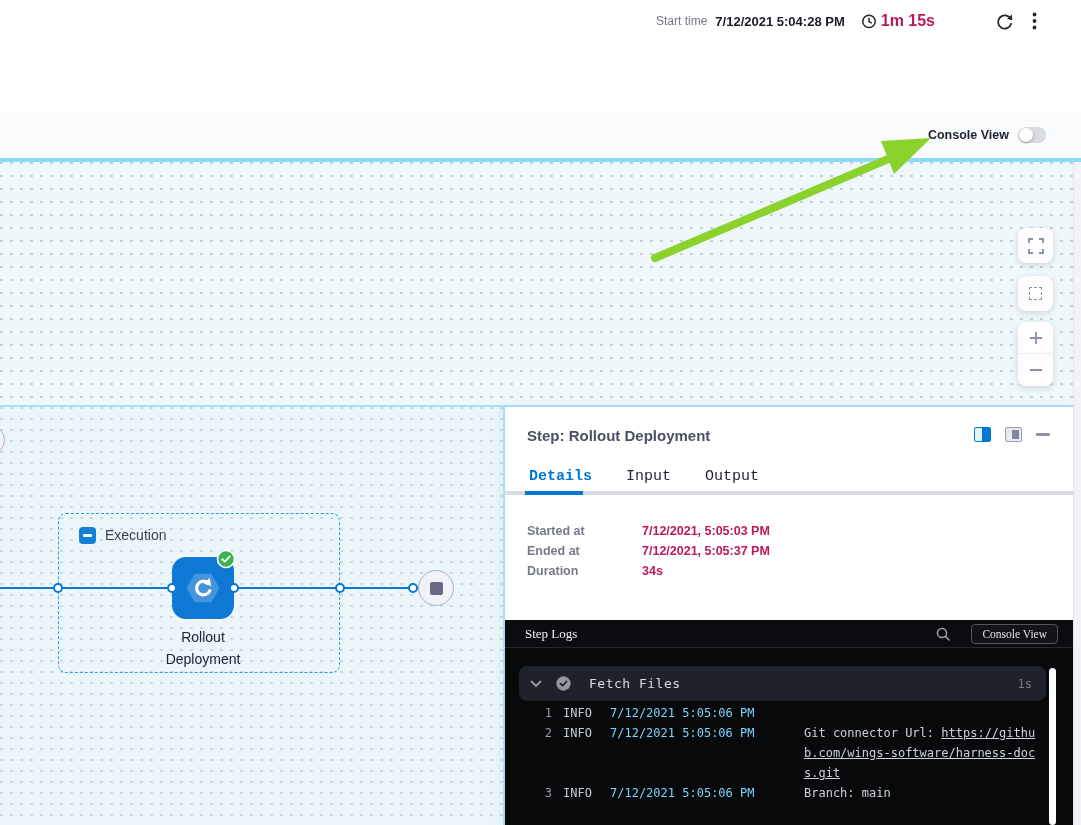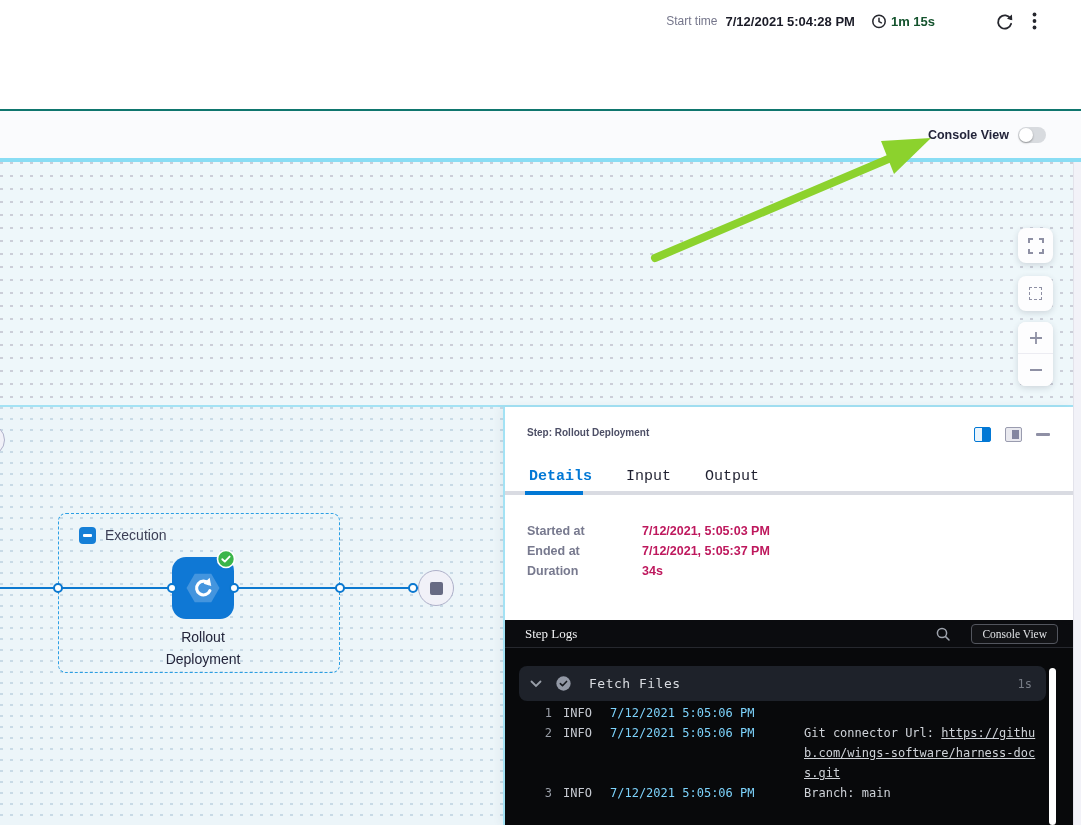--- a/index.html
+++ b/index.html
@@ -2,27 +2,27 @@
 <html><head>
 <meta charset="utf-8">
 <style>
   * { margin:0; padding:0; box-sizing:border-box; }
   html,body { background:#fff; }
   .page {
     position:relative; width:1081px; height:825px; overflow:hidden;
     font-family:"Liberation Sans", sans-serif; background:#fff;
   }
   
-  .top-header { position:absolute; top:0; left:0; right:0; height:116px; background:#fff; border-bottom:7px solid #0f766e; }
+  .top-header { position:absolute; top:0; left:0; right:0; height:116px; background:#fff; border-bottom:1px solid #0f766e; }
   .header-controls { position:absolute; top:9px; right:42px; height:24px; display:flex; align-items:center; }
   .start-time-label { font-size:12px; color:#75768b; margin-right:8px; }
   .start-time-value { font-size:13px; font-weight:700; color:#1b1c28; margin-right:16px; }
   .duration-wrap { display:flex; align-items:center; margin-right:58px; }
   .duration-wrap svg { margin-right:4px; }
-  .duration-value { font-size:13px; font-weight:700; color:#14532d; }
+  .duration-value { font-size:16px; font-weight:700; color:#be185d; }
   .icon-btn { background:none; border:none; cursor:pointer; display:flex; align-items:center; justify-content:center; padding:2px; }
   .refresh-btn { margin-right:14px; }
   
   .toolbar { position:absolute; top:111px; left:0; right:0; height:47px; background:#fafbfd; }
   .console-toggle-row { position:absolute; top:16px; right:35px; display:flex; align-items:center; gap:9px; }
   .console-toggle-label { font-size:12.5px; font-weight:600; color:#23243a; }
   .toggle { position:relative; width:28px; height:16px; border-radius:9px; background:#d8dbdf; border:none; cursor:pointer; }
   .toggle .knob { position:absolute; left:1px; top:1px; width:14px; height:14px; border-radius:50%; background:#fff; box-shadow:0 1px 2px rgba(0,0,0,.35); }
   .cyan-bar { position:absolute; top:158px; left:0; right:0; height:4px; background:#89ddf4; }
   
@@ -56,21 +56,21 @@
   .exec-label { position:absolute; left:46px; top:13px; font-size:14px; color:#3c3e55; }
   .step-node { position:absolute; left:172px; top:150px; width:62px; height:62px; background:#0f78d5; border-radius:14px; cursor:pointer; display:flex; align-items:center; justify-content:center; }
   .step-badge { position:absolute; top:-8px; right:-2px; width:20px; height:20px; }
   .node-label { position:absolute; left:123px; top:219px; width:160px; text-align:center; font-size:14px; color:#23243a; line-height:22px; }
   .port { position:absolute; width:10px; height:10px; border-radius:50%; background:#fff; border:2px solid #0b78d0; }
   .end-node { position:absolute; left:418px; top:163px; width:36px; height:36px; border-radius:50%; background:#f1f1f8; border:1.5px solid #aeb0c9; display:flex; align-items:center; justify-content:center; cursor:pointer; }
   .end-node .sq { width:13px; height:13px; background:#676a83; border-radius:2px; }
   .partial-node { position:absolute; left:-27px; top:17px; width:32px; height:32px; border-radius:50%; background:#f1f1f8; border:1.5px solid #aeb0c9; }
   
   .panel { position:absolute; top:407px; bottom:0; left:503px; width:570px; background:#fff; border-left:2px solid #a3e2f4; z-index:5; box-shadow:-3px 0 8px rgba(50,60,90,.06); }
-  .panel-title { position:absolute; left:22px; top:20px; font-size:10px; font-weight:600; color:#4d4f66; }
+  .panel-title { position:absolute; left:22px; top:20px; font-size:15px; font-weight:600; color:#4d4f66; }
   .panel-header-icons { position:absolute; top:20px; right:23px; display:flex; align-items:center; gap:14px; }
   .split-icon { width:17px; height:15px; border-radius:2px; position:relative; cursor:pointer; }
   .split-icon.active { border:1.5px solid #0278d5; background:#e8f4fd; }
   .split-icon.active .half { position:absolute; right:0; top:0; bottom:0; width:8px; background:#0278d5; }
   .split-icon.inactive { border:1.5px solid #9a9caf; background:#e9e9ef; }
   .split-icon.inactive .half { position:absolute; right:2px; top:2px; bottom:2px; width:7px; background:#8486a0; }
   .minimize-btn { width:14px; height:3px; background:#8f90a5; border:none; border-radius:1px; cursor:pointer; }
   .tabs { position:absolute; left:24px; top:61px; display:flex; gap:34px; font-size:14px; }
   .tab { cursor:pointer; color:#1f2030; background:none; border:none; font-size:15px; font-family:Liberation Mono, monospace; }
   .tab.active { color:#0278d5; font-weight:600; }

